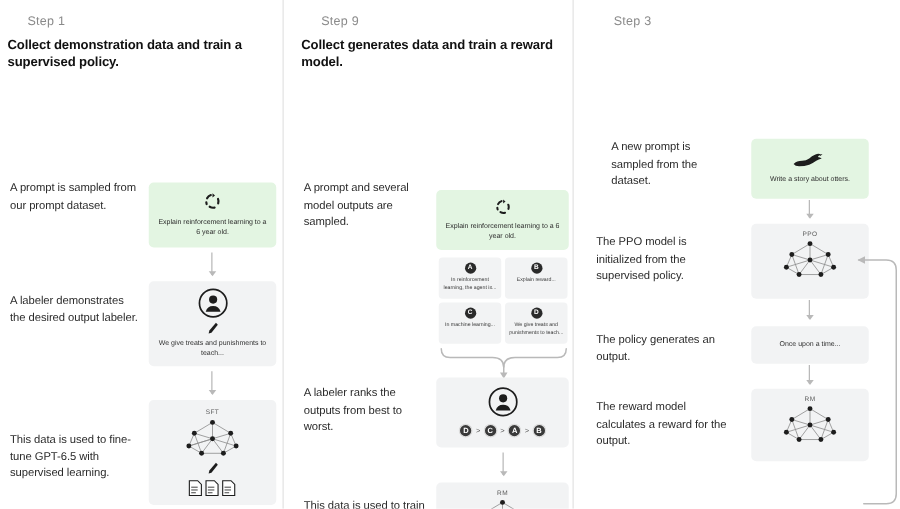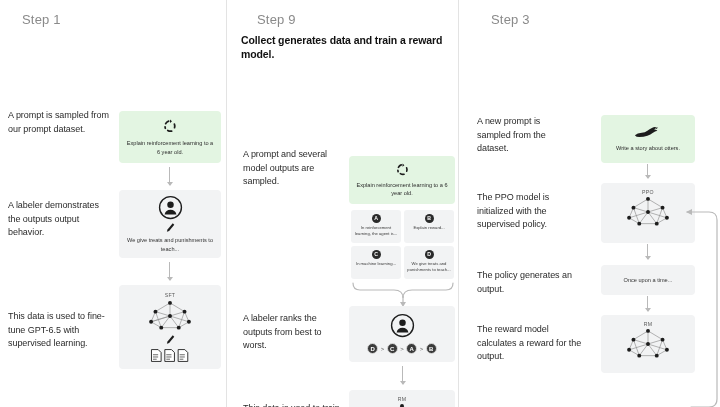--- a/index.html
+++ b/index.html
@@ -19,21 +19,21 @@
   .panel {
     position: relative;
     height: 407px;
     padding: 8px 0 0 0;
   }
   .panel.p1 { width: 226px; padding-left: 6px; }
   .panel.p2 { width: 232px; padding-left: 14px; border-left: 1px solid #e3e3e3; }
   .panel.p3 { width: 262px; padding-left: 16px; border-left: 1px solid #e3e3e3; }
 
   .step-label {
-    font-size: 13px;
+    font-size: 10px;
     color: #8a8a8a;
     letter-spacing: 0.2px;
     margin: 4px 0 6px 0;
     padding-left: 16px;
   }
   .step-title {
     font-size: 10.5px;
     font-weight: bold;
     color: #111111;
     line-height: 1.38;
@@ -136,20 +136,21 @@
 
   svg { display: block; }
 </style>
 </head>
 <body>
 
 <div id="root">
 
   <div class="panel p1">
     <div class="step-label">Step 1</div>
+    <div class="step-title">Collect demonstration data and train a supervised policy.</div>
 
     <div class="rows">
 
       <div class="row" style="top:76px; left:2px; width:104px;">
         <div class="caption">A prompt is sampled from our prompt dataset.</div>
       </div>
 
       <div class="box green" style="top:78px; left:113px; width:102px; height:52px;">
         <span>
           <svg width="16" height="16" viewBox="0 0 24 24">
@@ -160,21 +161,21 @@
               <path d="M4.6 13.2 A8 8 0 0 0 5.0 15.4"></path>
             </g>
             <path d="M12 2.4 l3 2.6 -3 2.6 z" fill="#1d1d1d"></path>
           </svg>
         </span>
         <div class="box-text green-t" style="margin-top:5px;">Explain reinforcement learning to a 6 year old.</div>
       </div>
       <div class="arrow" style="top:134px; left:163px; height:18px;"></div>
 
       <div class="row" style="top:166px; left:2px; width:104px;">
-        <div class="caption">A labeler demonstrates the outputs output behavior.</div>
+        <div class="caption">A labeler demonstrates the desired output labeler.</div>
       </div>
 
       <div class="box" style="top:157px; left:113px; width:102px; height:68px;">
         <span>
           <svg width="25" height="25" viewBox="0 0 40 40">
             <circle cx="20" cy="20" r="17.5" fill="none" stroke="#1d1d1d" stroke-width="2.2"></circle>
             <circle cx="20" cy="15.5" r="5.2" fill="#1d1d1d"></circle>
             <path d="M10.5 31 a9.8 9.8 0 0 1 19 0 z" fill="#1d1d1d"></path>
           </svg>
         </span>
@@ -335,37 +336,37 @@
       </div>
 
     </div>
   </div>
 
   <div class="panel p3">
     <div class="step-label">Step 3</div>
 
     <div class="rows">
 
-      <div class="row" style="top:82px; left:2px; width:92px;">
+      <div class="row" style="top:82px; left:14px; width:92px;">
         <div class="caption">A new prompt is sampled from the dataset.</div>
       </div>
 
       <div class="box green" style="top:82px; left:126px; width:94px; height:48px;">
         <span>
           <svg width="30" height="14" viewBox="0 0 48 22">
             <path d="M3 16 q4-4 11-4 q5 0 9-3 q3-3 8-5 q4-2 7 0 q-3 1-4 3 q3 0 5 2 q-4 1-7 3 q-4 3-9 5 q-6 2-13 2 q-5 0-7-3 z" fill="#1d1d1d"></path>
             <path d="M36 5 q2-2 4-1 q-2 1-3 2 z" fill="#1d1d1d"></path>
           </svg>
         </span>
         <div class="box-text green-t" style="margin-top:5px;">Write a story about otters.</div>
       </div>
       <div class="arrow" style="top:131px; left:172px; height:14px;"></div>
 
       <div class="row" style="top:158px; left:2px; width:106px;">
-        <div class="caption">The PPO model is initialized with the supervised policy.</div>
+        <div class="caption">The PPO model is initialized from the supervised policy.</div>
       </div>
 
       <div class="box" style="top:150px; left:126px; width:94px; height:60px; justify-content:flex-start; padding-top:6px;">
         <div class="tiny-label">PPO</div>
         <span style="margin-top:1px;">
           <svg width="44" height="32" viewBox="0 0 60 44">
             <g stroke="#8d8d8d" stroke-width="0.9" fill="none">
               <path d="M30 4 L10 16 M30 4 L50 16 M30 4 L30 22 M10 16 L30 22 M50 16 L30 22 M10 16 L4 30 M50 16 L56 30 M30 22 L4 30 M30 22 L56 30 M30 22 L18 38 M30 22 L42 38 M4 30 L18 38 M56 30 L42 38 M18 38 L42 38 M10 16 L18 38 M50 16 L42 38"></path>
             </g>
             <g fill="#1d1d1d">

